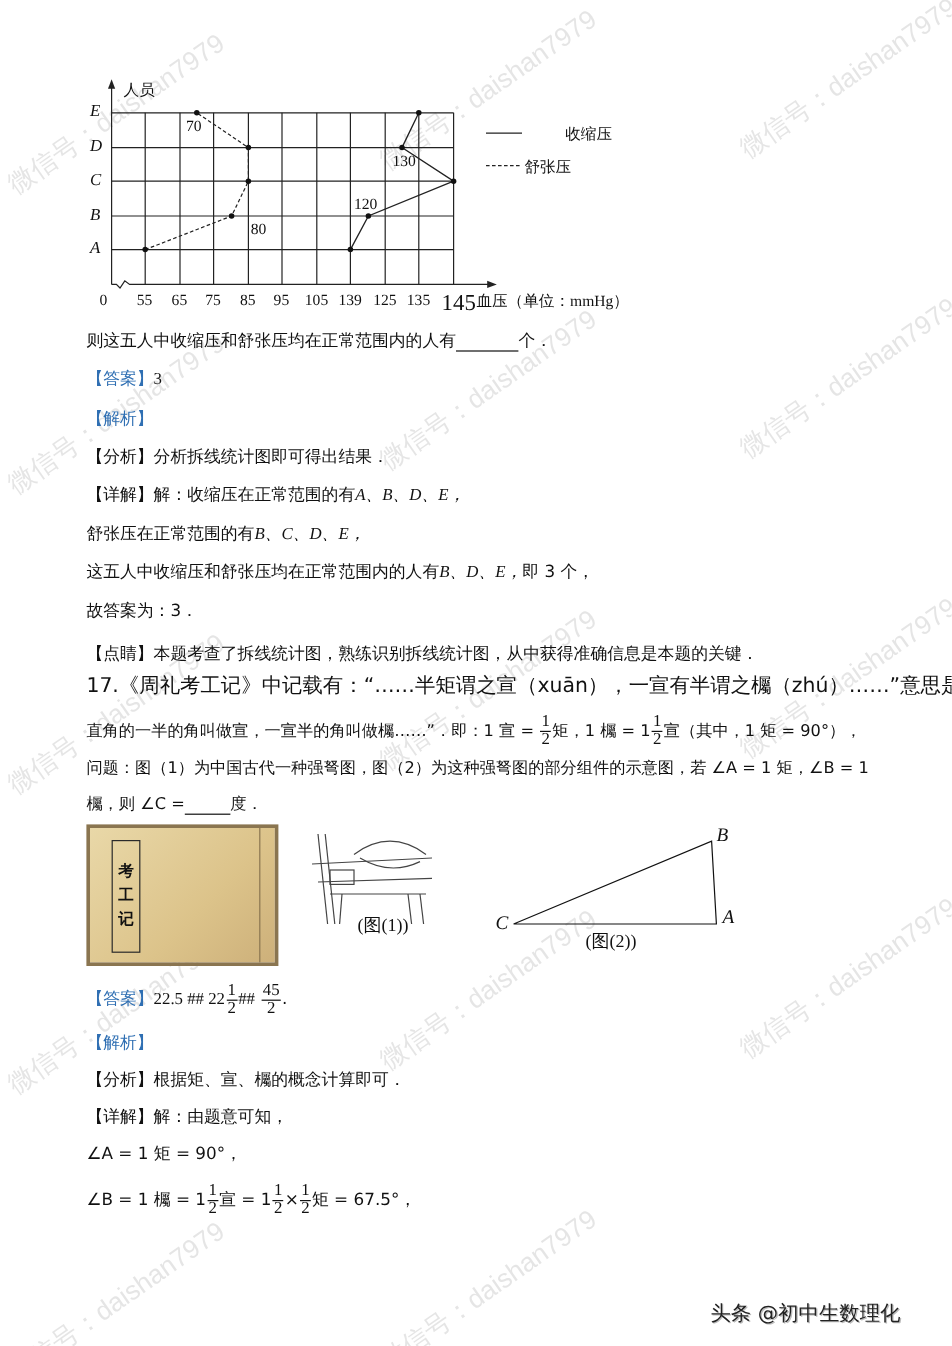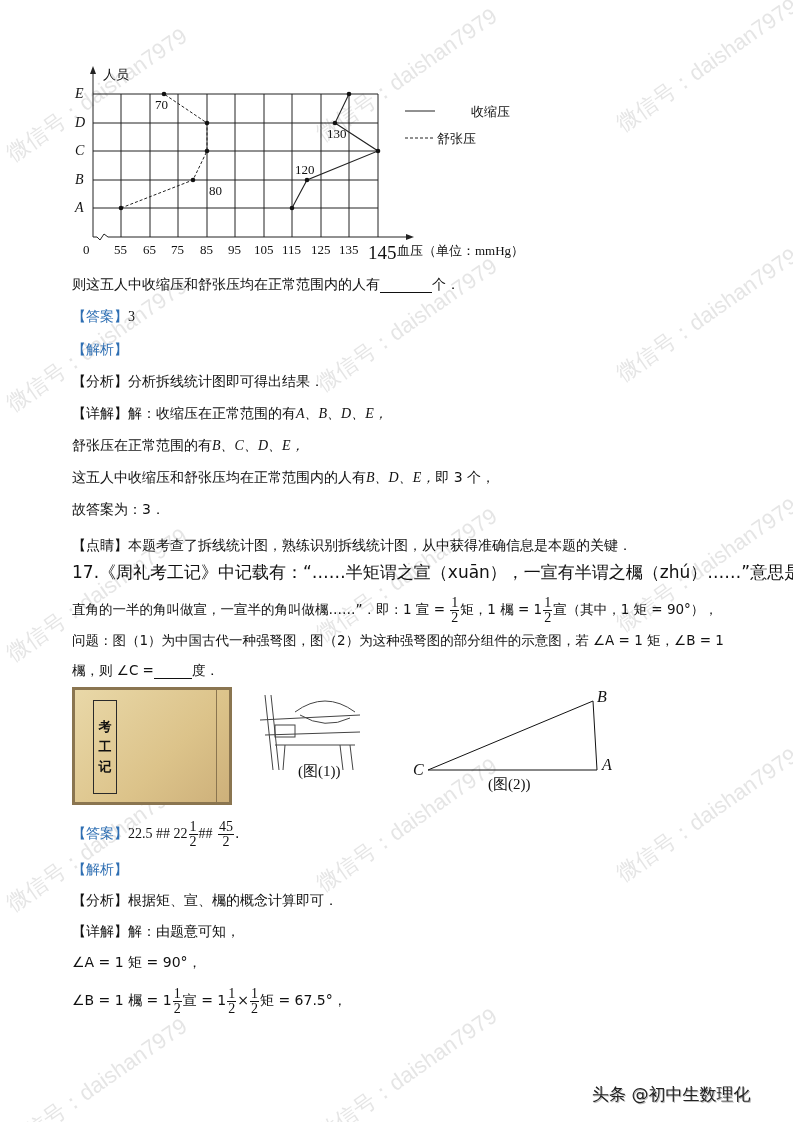--- a/index.html
+++ b/index.html
@@ -88,21 +88,21 @@
 <div class="abs it" style="left:75px;top:172px;font-size:14px;">B</div>
 <div class="abs it" style="left:75px;top:200px;font-size:14px;">A</div>
 
 <div class="abs serif" style="left:83px;top:242px;font-size:13px;">0</div>
 <div class="abs serif" style="left:114px;top:242px;font-size:13px;">55</div>
 <div class="abs serif" style="left:143px;top:242px;font-size:13px;">65</div>
 <div class="abs serif" style="left:171px;top:242px;font-size:13px;">75</div>
 <div class="abs serif" style="left:200px;top:242px;font-size:13px;">85</div>
 <div class="abs serif" style="left:228px;top:242px;font-size:13px;">95</div>
 <div class="abs serif" style="left:254px;top:242px;font-size:13px;">105</div>
-<div class="abs serif" style="left:282px;top:242px;font-size:13px;">115</div>
+<div class="abs serif" style="left:282px;top:242px;font-size:13px;">139</div>
 <div class="abs serif" style="left:311px;top:242px;font-size:13px;">125</div>
 <div class="abs serif" style="left:339px;top:242px;font-size:13px;">135</div>
 <div class="abs serif" style="left:368px;top:242px;font-size:19px;">145</div>
 <div class="abs serif" style="left:397px;top:242px;font-size:13px;">血压（单位：mmHg）</div>
 
 <div class="abs serif" style="left:155px;top:97px;font-size:13px;">70</div>
 <div class="abs serif" style="left:186px;top:183px;font-size:13px;margin-left:23px;">80</div>
 <div class="abs serif" style="left:295px;top:162px;font-size:13px;">120</div>
 <div class="abs serif" style="left:327px;top:126px;font-size:13px;">130</div>
 

